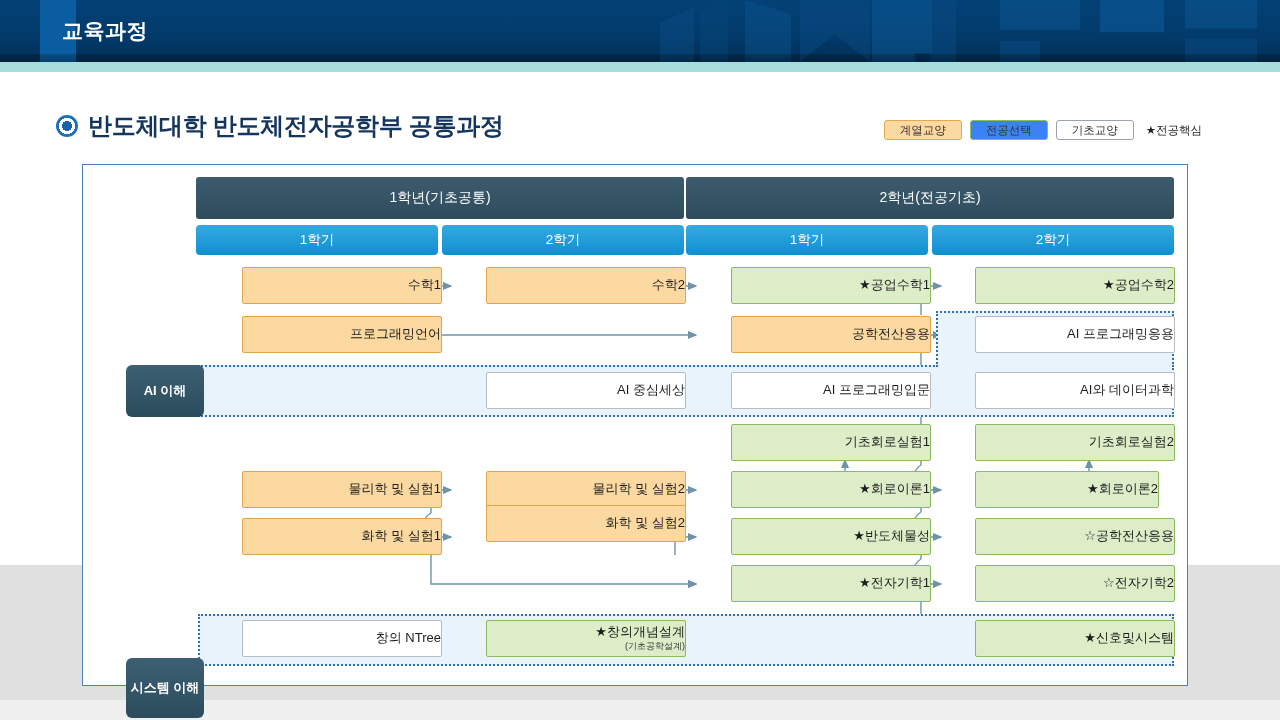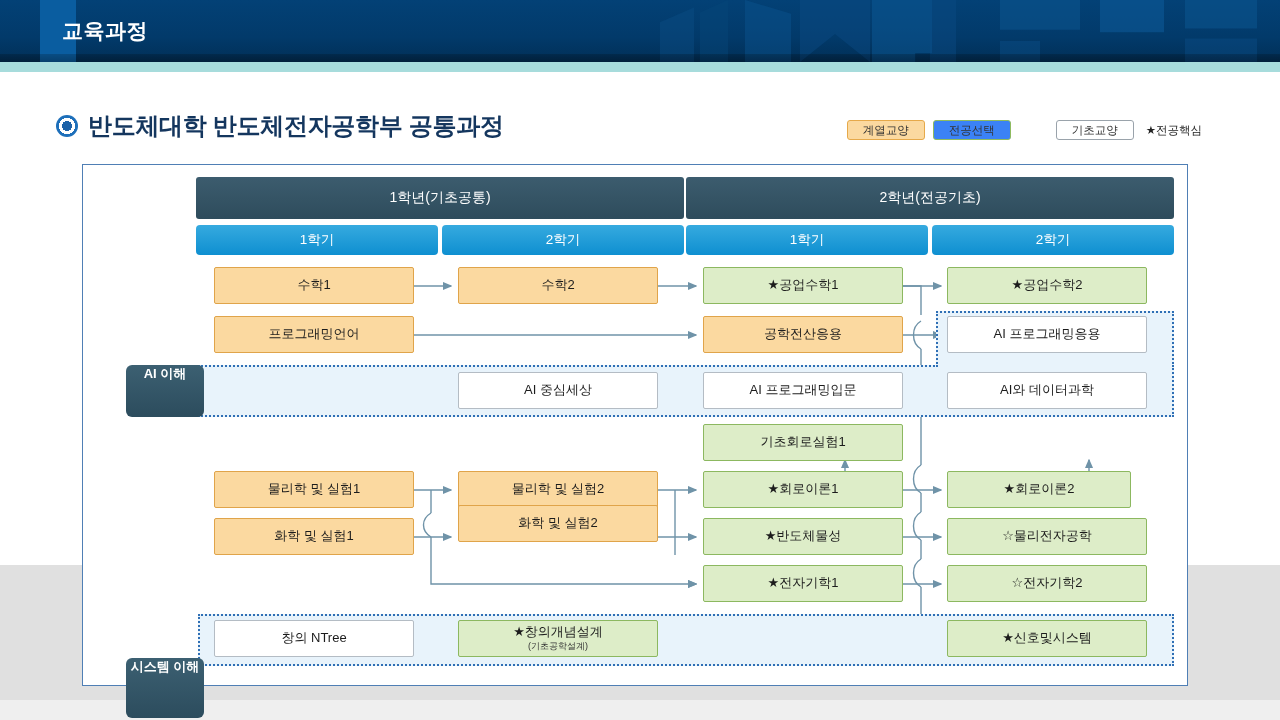--- a/index.html
+++ b/index.html
@@ -72,21 +72,21 @@
     font-size: 24px; font-weight: bold; color: #14365e; letter-spacing: -.3px;
   }
 
   
   .legend { position: absolute; right: 78px; top: 120px; display: flex; align-items: center; gap: 8px; }
   .lg { height: 20px; min-width: 78px; padding: 0 10px; border-radius: 3px;
         display: flex; align-items: center; justify-content: center;
         font-size: 11.5px; color: #333; }
   .lg-1 { background: #fbd9a0; border: 1px solid #e6a94a; }
   .lg-2 { background: #3b82f6; border: 1px solid #8fbb5f; }
-  .lg-3 { background: #ffffff; border: 1px solid #9aa3ab; margin-left: 37px; }
+  .lg-3 { background: #ffffff; border: 1px solid #9aa3ab; }
   .lg-4 { font-size: 11.5px; color: #222; padding-left: 4px; }
 
   
   .gray-band {
     position: absolute; left: 0; top: 565px; width: 1280px; height: 135px;
     background: #e0e0e0;
   }
   .gray-band2 {
     position: absolute; left: 0; top: 700px; width: 1280px; height: 20px;
     background: #efefef;
@@ -118,28 +118,28 @@
 
   
   .band {
     position: absolute; background: #e8f3fb;
     border: 2px dotted #2f6fb5;
   }
   .band-label {
     position: absolute; border-radius: 6px;
     background: linear-gradient(180deg,#3c6072 0%,#2c4c5d 100%);
     color: #fff; font-size: 13px; font-weight: bold;
-    display: flex; justify-content: center;
+    display: flex; align-items: center; justify-content: center;
   }
 
   
   .box {
     position: absolute; height: 37px; border-radius: 2px;
-    display: flex; flex-direction: column; align-items: center; justify-content: center;
-    font-size: 13px; color: #1c1c1c; text-align: center; line-height: 1.15;
+    display: flex; flex-direction: column; align-items: flex-end; justify-content: center;
+    font-size: 13px; color: #1c1c1c; text-align: center; line-height: 1.15; margin-left: 28px;
   }
   .box .sub { font-size: 9px; color: #333; margin-top: 1px; }
   .c-orange { background: #fbd9a0; border: 1px solid #e0a44a; }
   .c-green  { background: #ddedc8; border: 1px solid #8cb860; }
   .c-white  { background: #ffffff; border: 1px solid #b4bcc4; }
 </style>
 </head>
 <body>
 
 <div class="topbar">
@@ -297,20 +297,23 @@
     <div class="box c-white" style="left:620px; top:207px; width:200px;">
       <span>AI 프로그래밍입문</span>
       </div>
     <div class="box c-white" style="left:864px; top:207px; width:200px;">
       <span>AI와 데이터과학</span>
       </div>
 
     <div class="box c-green" style="left:620px; top:259px; width:200px;">
       <span>기초회로실험1</span>
       </div>
+    <div class="box c-green" style="left:864px; top:259px; width:200px;">
+      <span>기초회로실험2</span>
+      </div>
 
     <div class="box c-orange" style="left:131px; top:306px; width:200px;">
       <span>물리학 및 실험1</span>
       </div>
     <div class="box c-orange" style="left:375px; top:306px; width:200px;">
       <span>물리학 및 실험2</span>
       </div>
     <div class="box c-green" style="left:620px; top:306px; width:200px;">
       <span>★회로이론1</span>
       </div>
@@ -321,21 +324,21 @@
     <div class="box c-orange" style="left:131px; top:353px; width:200px;">
       <span>화학 및 실험1</span>
       </div>
     <div class="box c-orange" style="left:375px; top:340px; width:200px;">
       <span>화학 및 실험2</span>
       </div>
     <div class="box c-green" style="left:620px; top:353px; width:200px;">
       <span>★반도체물성</span>
       </div>
     <div class="box c-green" style="left:864px; top:353px; width:200px;">
-      <span>☆물리전자공학</span>
+      <span>☆공학전산응용</span>
       </div>
 
     <div class="box c-green" style="left:620px; top:400px; width:200px;">
       <span>★전자기학1</span>
       </div>
     <div class="box c-green" style="left:864px; top:400px; width:200px;">
       <span>☆전자기학2</span>
       </div>
 
     <div class="box c-white" style="left:131px; top:455px; width:200px;">

